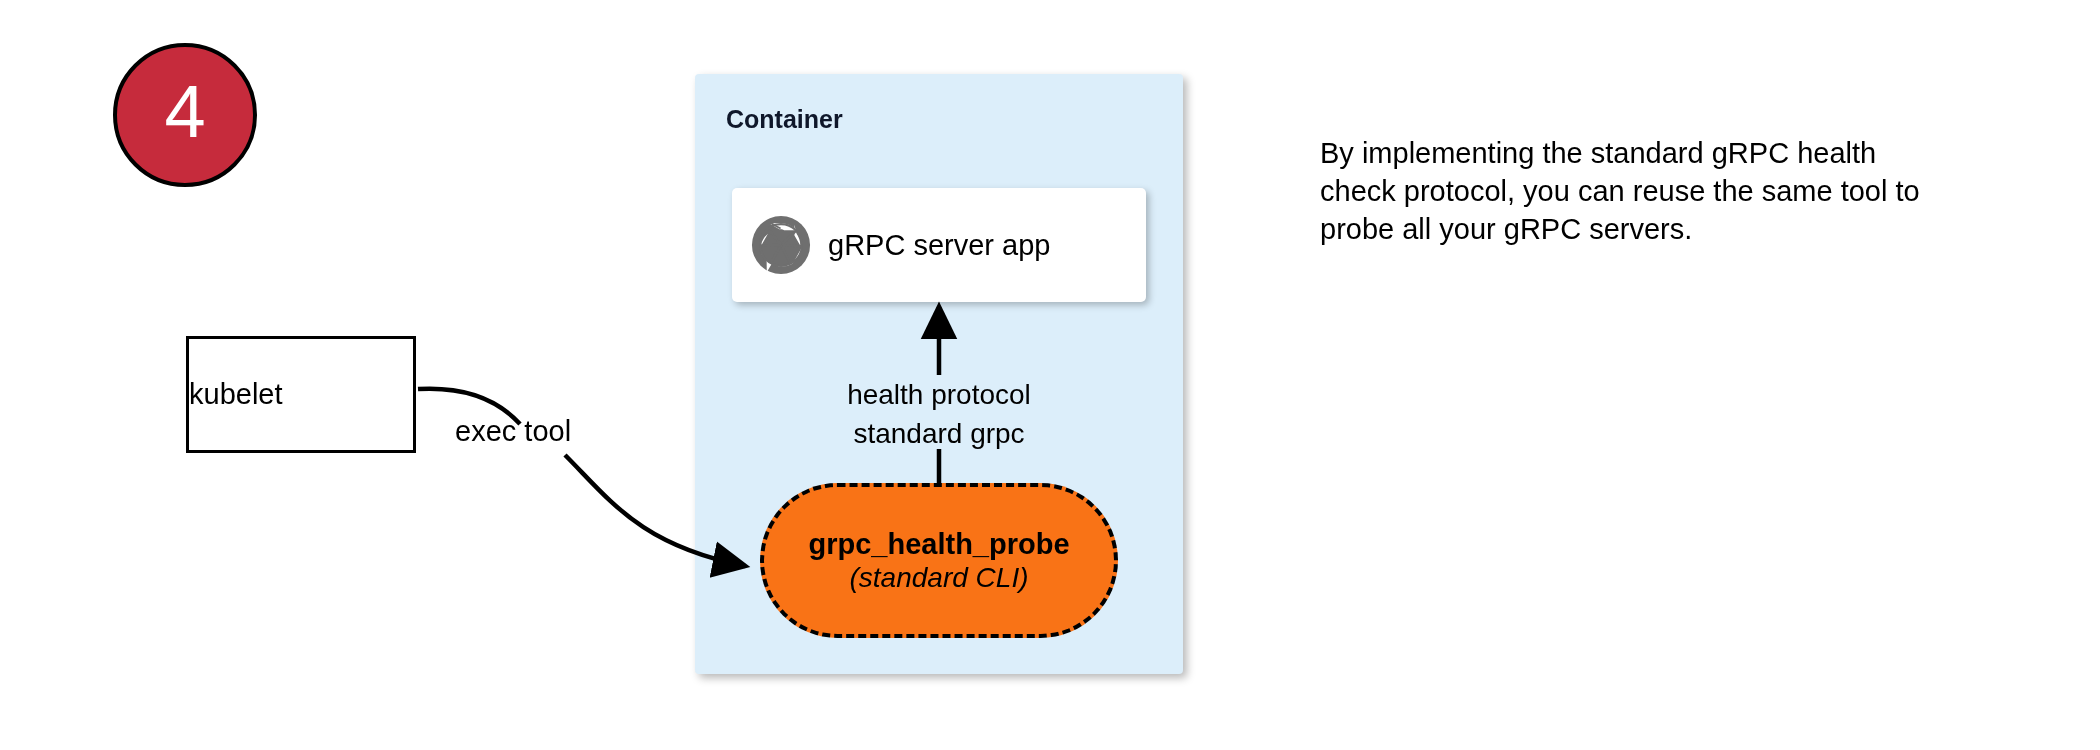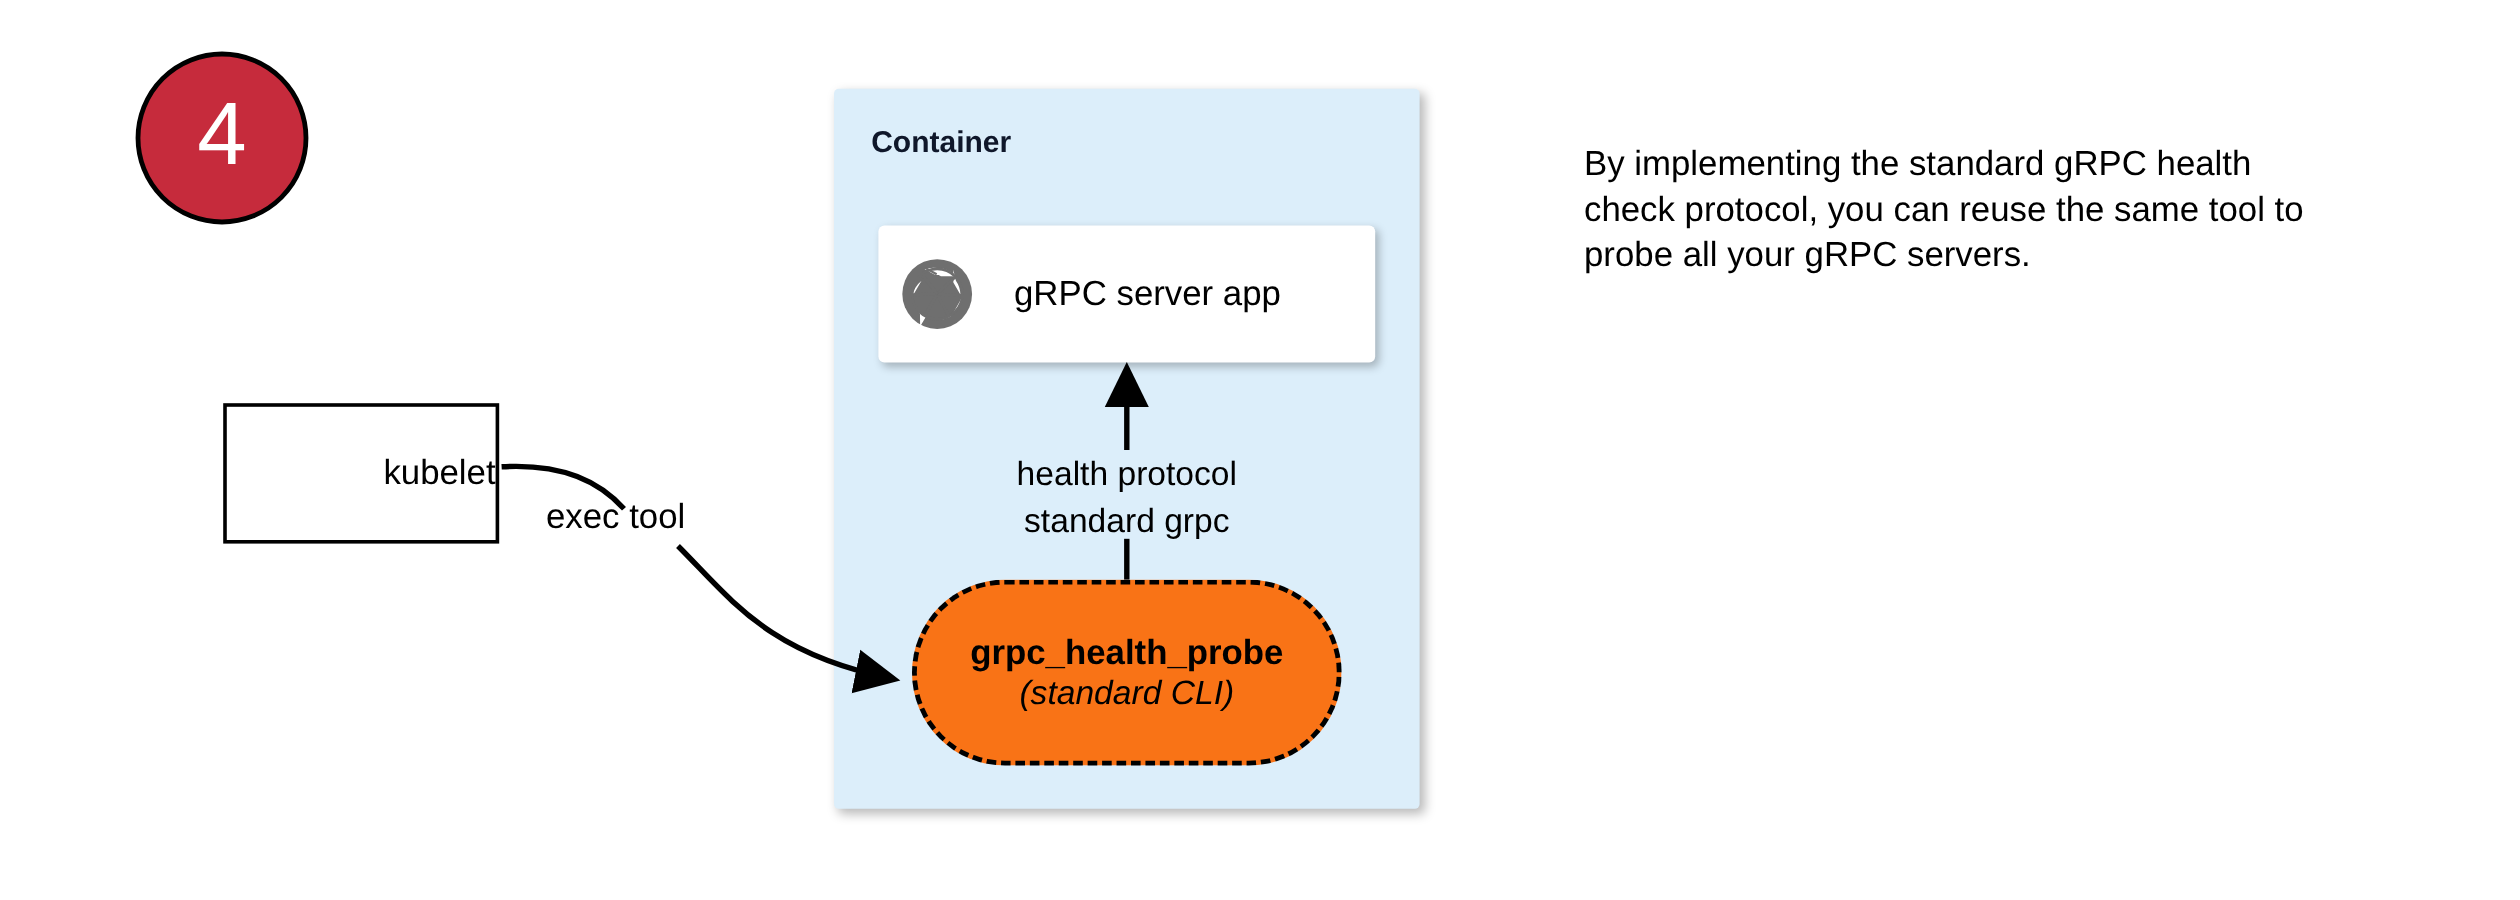--- a/index.html
+++ b/index.html
@@ -53,21 +53,21 @@
     position: absolute;
     left: 186px;
     top: 336px;
     width: 230px;
     height: 117px;
     background: #ffffff;
     border: 3px solid #000000;
     box-sizing: border-box;
     display: flex;
     align-items: center;
-    justify-content: flex-end;
+    justify-content: flex-start;
   }
   .kubelet-label {
     font-size: 29px;
     color: #000000;
   }
 
   
   .container-panel {
     position: absolute;
     left: 695px;
@@ -102,21 +102,21 @@
     padding-left: 18px;
     box-sizing: border-box;
   }
   .aperture-icon {
     width: 62px;
     height: 62px;
     flex: 0 0 62px;
   }
   .server-label {
     font-size: 29px;
-    margin-left: 33px;
+    margin-left: 16px;
     color: #000000;
   }
 
   
   .probe-capsule {
     position: absolute;
     left: 760px;
     top: 483px;
     width: 358px;
     height: 155px;
@@ -167,21 +167,21 @@
     font-size: 29px;
     color: #000000;
     white-space: nowrap;
   }
   .exec-label .kw { font-weight: normal; }
 
   
   .side-note {
     position: absolute;
     left: 1320px;
-    top: 118px;
+    top: 134px;
     width: 600px;
     font-size: 29px;
     line-height: 38px;
     color: #000000;
   }
 
   
   #connectors {
     position: absolute;
     left: 0; top: 0;

